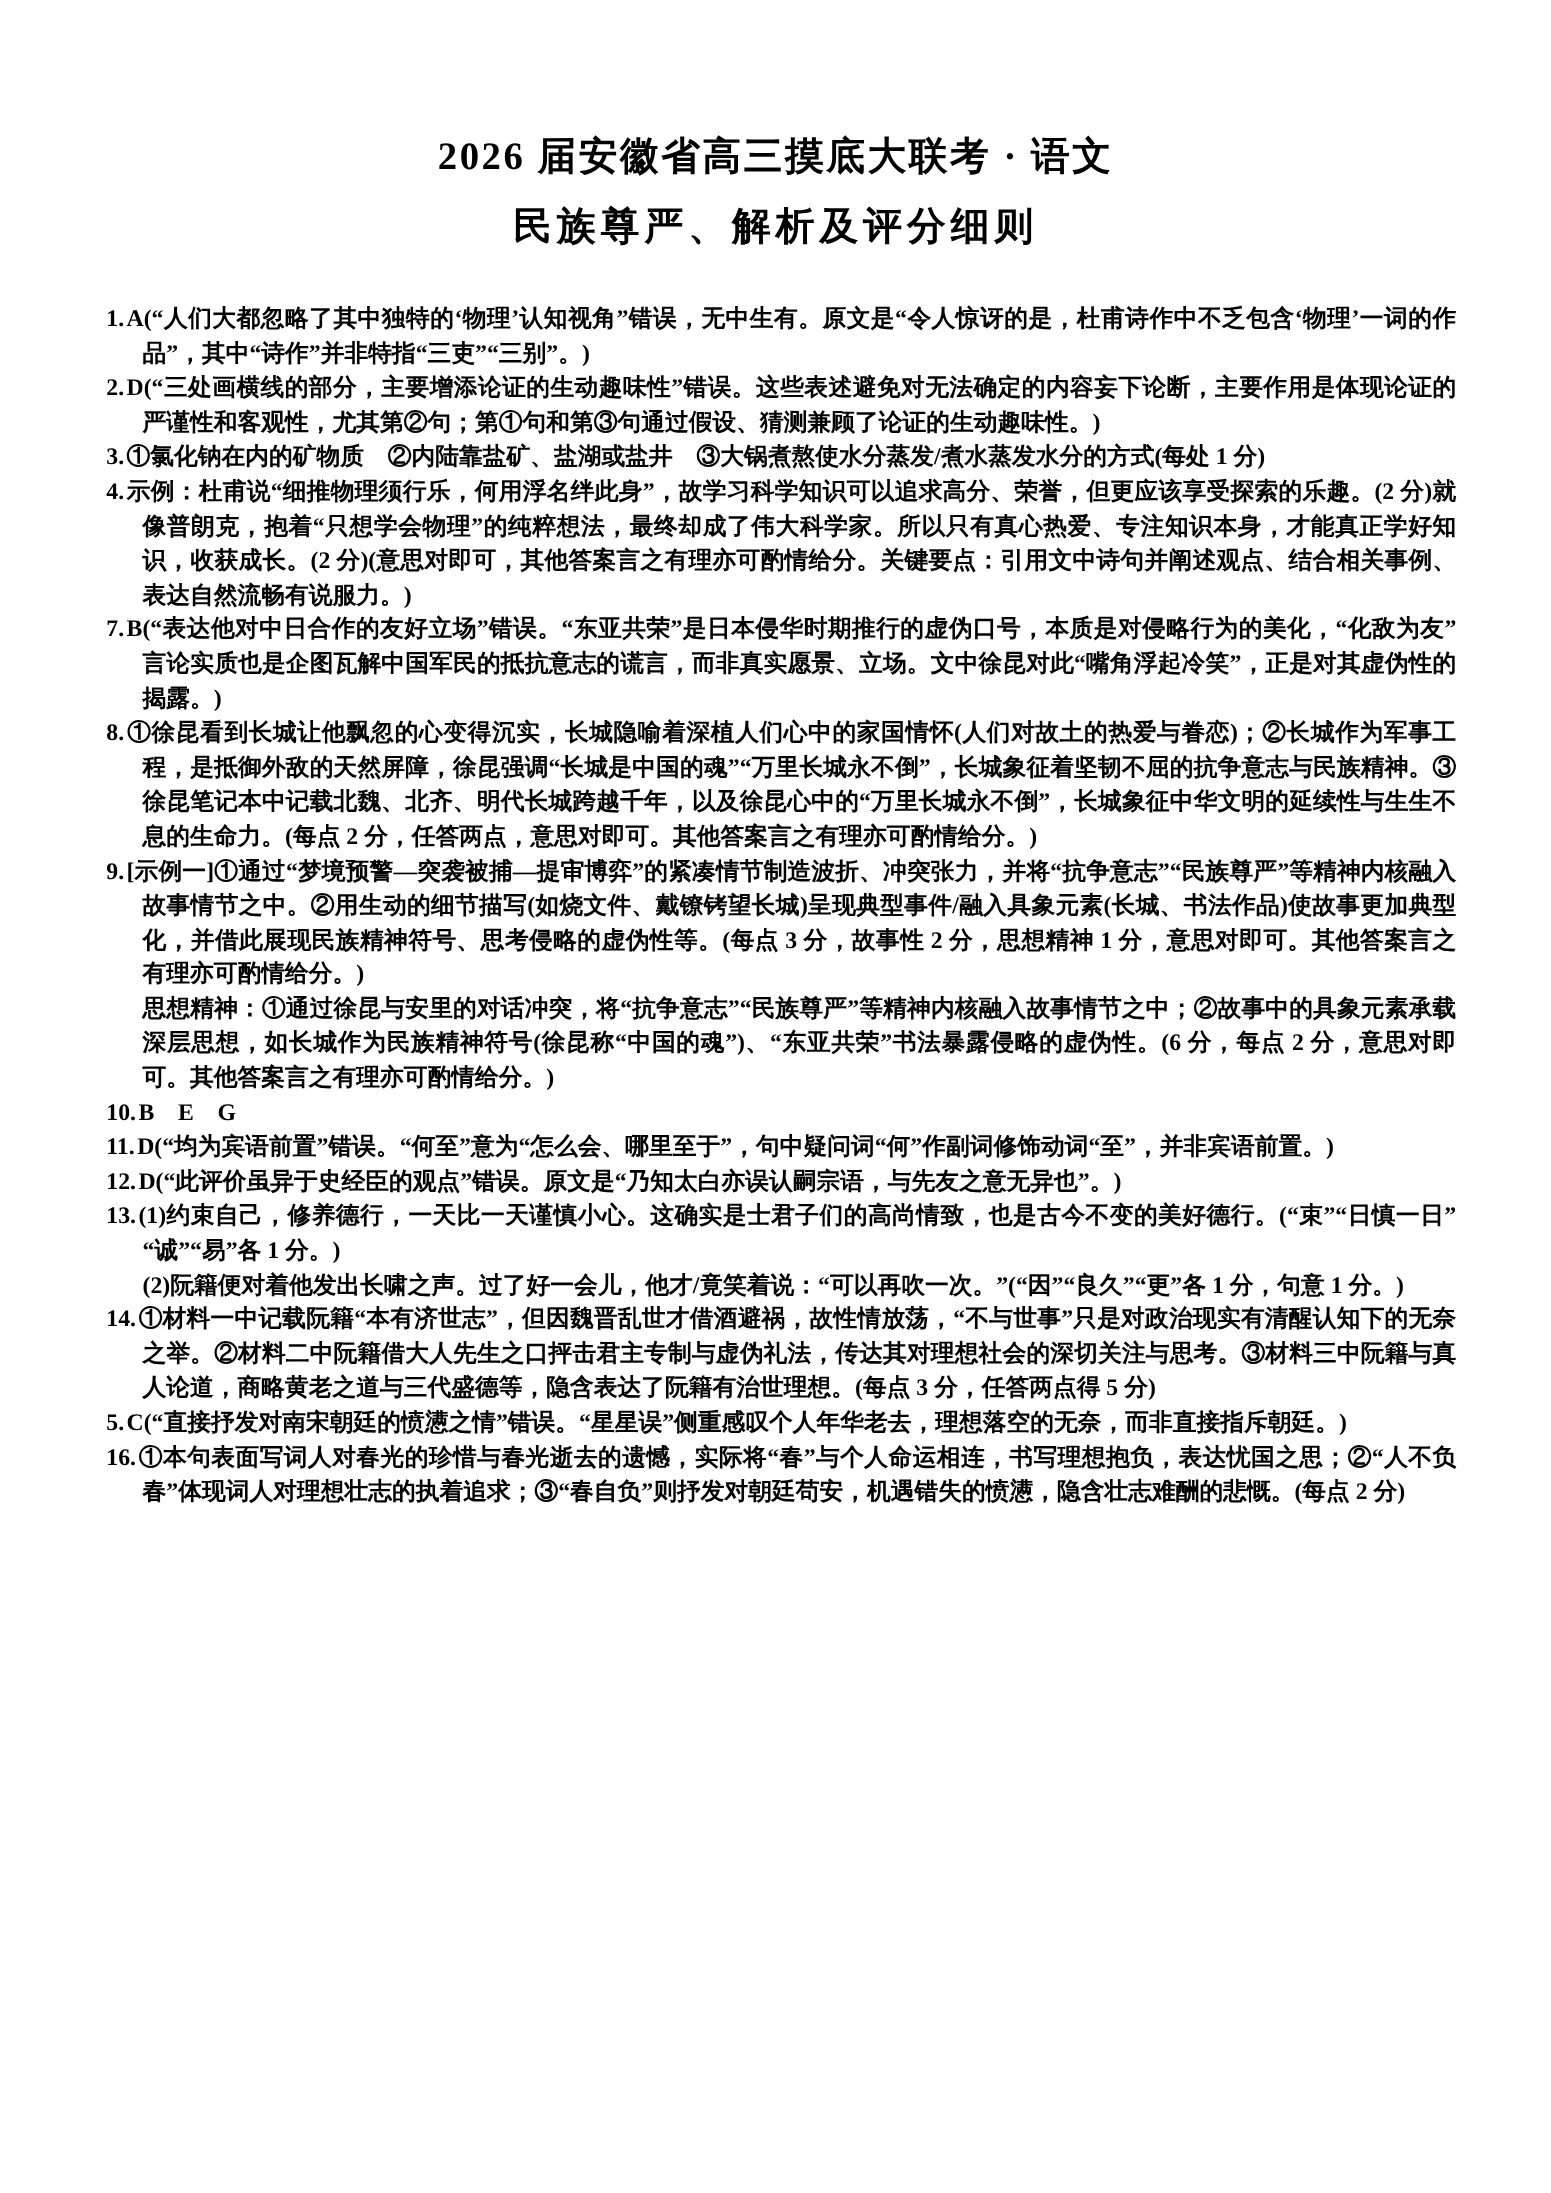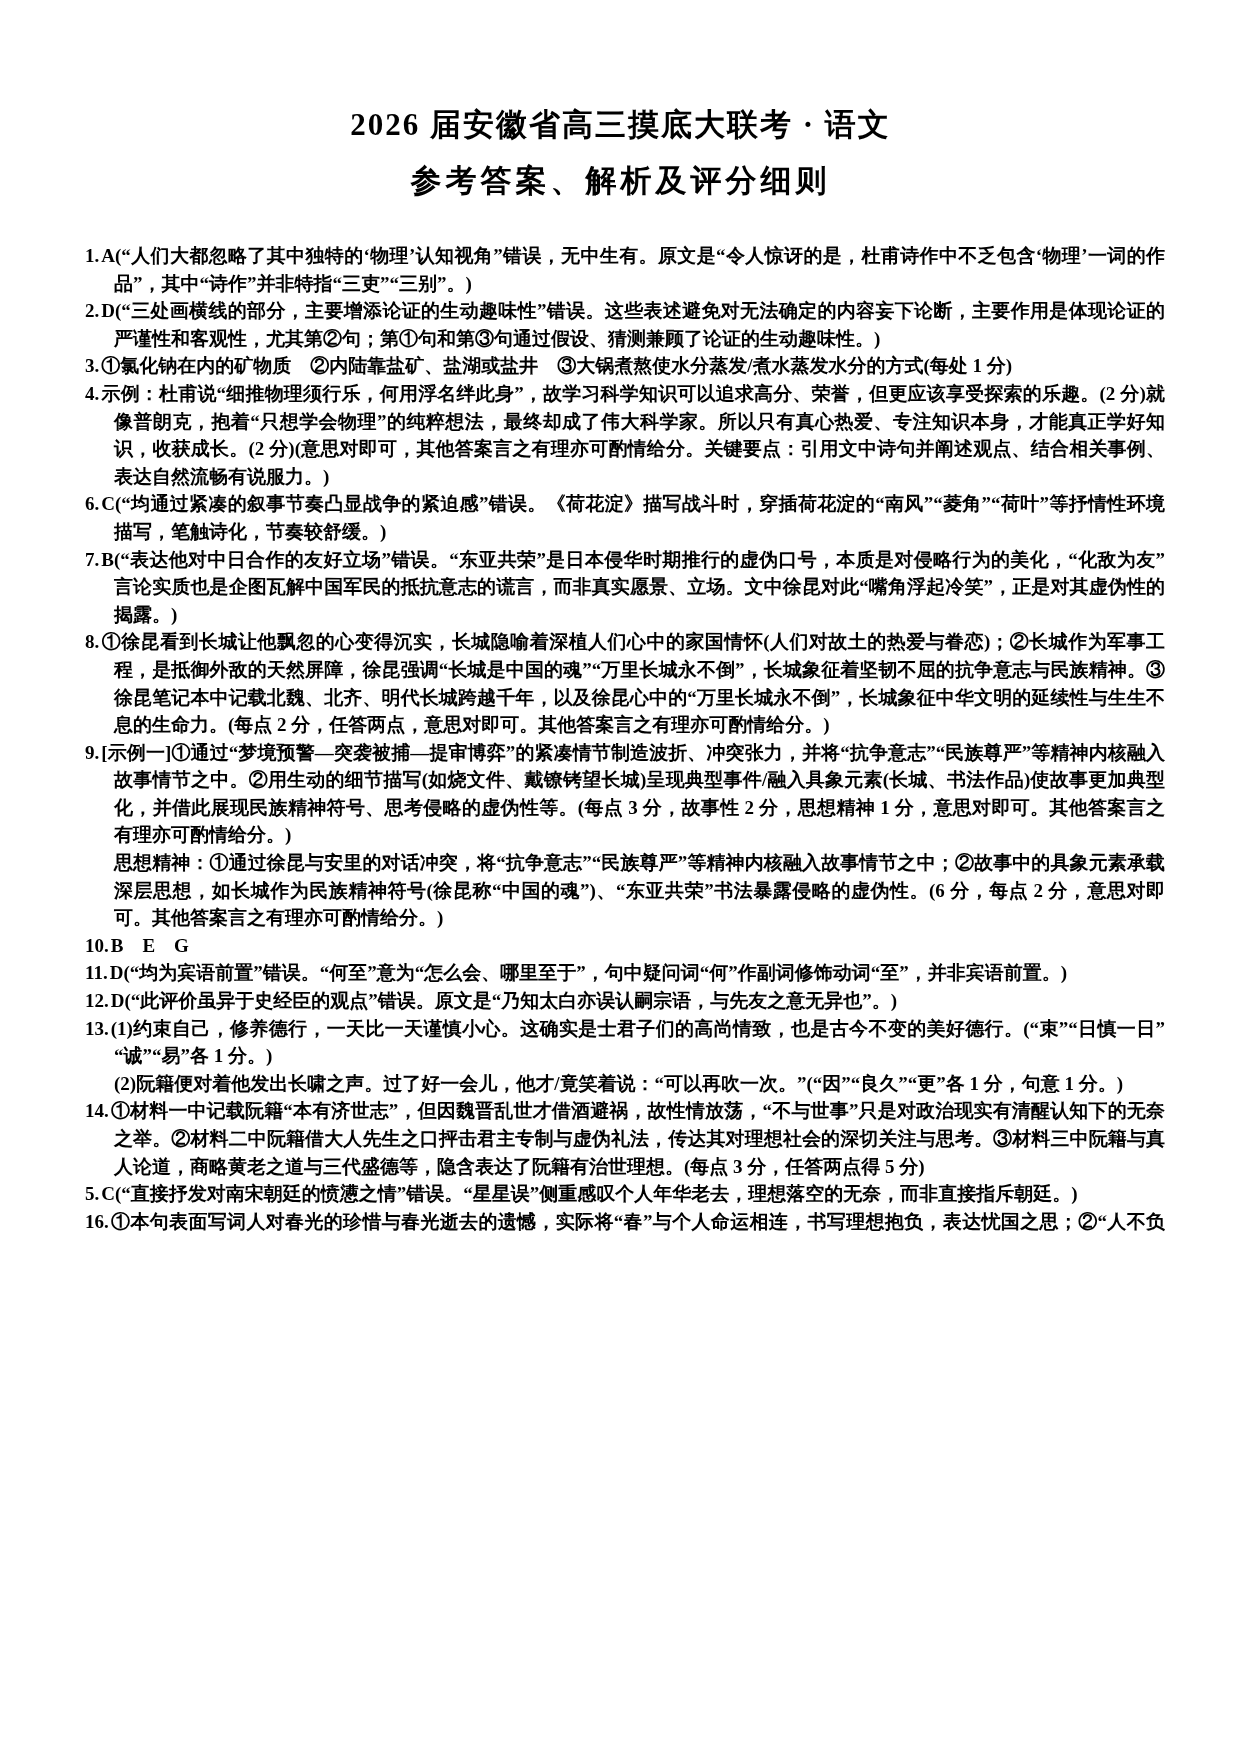--- a/index.html
+++ b/index.html
@@ -63,38 +63,35 @@
     letter-spacing: 1px;
   }
 </style>
 </head>
 <body>
 
 <div class="sheet">
 
   <header>
     <h1 class="doc-title">2026 届安徽省高三摸底大联考 · 语文</h1>
-    <h2 class="doc-subtitle">参考答案、解析及评分细则</h2>
+    <h2 class="doc-subtitle">民族尊严、解析及评分细则</h2>
   </header>
 
   <main class="content">
       <div class="item">
         <div class="para first"><span class="num">1.</span>A(“人们大都忽略了其中独特的‘物理’认知视角”错误，无中生有。原文是“令人惊讶的是，杜甫诗作中不乏包含‘物理’一词的作品”，其中“诗作”并非特指“三吏”“三别”。)</div>
       </div>
       <div class="item">
         <div class="para first"><span class="num">2.</span>D(“三处画横线的部分，主要增添论证的生动趣味性”错误。这些表述避免对无法确定的内容妄下论断，主要作用是体现论证的严谨性和客观性，尤其第②句；第①句和第③句通过假设、猜测兼顾了论证的生动趣味性。)</div>
       </div>
       <div class="item">
         <div class="para first"><span class="num">3.</span>①氯化钠在内的矿物质　②内陆靠盐矿、盐湖或盐井　③大锅煮熬使水分蒸发/煮水蒸发水分的方式(每处 1 分)</div>
       </div>
       <div class="item">
         <div class="para first"><span class="num">4.</span>示例：杜甫说“细推物理须行乐，何用浮名绊此身”，故学习科学知识可以追求高分、荣誉，但更应该享受探索的乐趣。(2 分)就像普朗克，抱着“只想学会物理”的纯粹想法，最终却成了伟大科学家。所以只有真心热爱、专注知识本身，才能真正学好知识，收获成长。(2 分)(意思对即可，其他答案言之有理亦可酌情给分。关键要点：引用文中诗句并阐述观点、结合相关事例、表达自然流畅有说服力。)</div>
-      </div>
-      <div class="item">
-        <div class="para first"><span class="num">6.</span>C(“均通过紧凑的叙事节奏凸显战争的紧迫感”错误。《荷花淀》描写战斗时，穿插荷花淀的“南风”“菱角”“荷叶”等抒情性环境描写，笔触诗化，节奏较舒缓。)</div>
       </div>
       <div class="item">
         <div class="para first"><span class="num">7.</span>B(“表达他对中日合作的友好立场”错误。“东亚共荣”是日本侵华时期推行的虚伪口号，本质是对侵略行为的美化，“化敌为友”言论实质也是企图瓦解中国军民的抵抗意志的谎言，而非真实愿景、立场。文中徐昆对此“嘴角浮起冷笑”，正是对其虚伪性的揭露。)</div>
       </div>
       <div class="item">
         <div class="para first"><span class="num">8.</span>①徐昆看到长城让他飘忽的心变得沉实，长城隐喻着深植人们心中的家国情怀(人们对故土的热爱与眷恋)；②长城作为军事工程，是抵御外敌的天然屏障，徐昆强调“长城是中国的魂”“万里长城永不倒”，长城象征着坚韧不屈的抗争意志与民族精神。③徐昆笔记本中记载北魏、北齐、明代长城跨越千年，以及徐昆心中的“万里长城永不倒”，长城象征中华文明的延续性与生生不息的生命力。(每点 2 分，任答两点，意思对即可。其他答案言之有理亦可酌情给分。)</div>
       </div>
       <div class="item">
         <div class="para first"><span class="num">9.</span>[示例一]①通过“梦境预警—突袭被捕—提审博弈”的紧凑情节制造波折、冲突张力，并将“抗争意志”“民族尊严”等精神内核融入故事情节之中。②用生动的细节描写(如烧文件、戴镣铐望长城)呈现典型事件/融入具象元素(长城、书法作品)使故事更加典型化，并借此展现民族精神符号、思考侵略的虚伪性等。(每点 3 分，故事性 2 分，思想精神 1 分，意思对即可。其他答案言之有理亦可酌情给分。)</div>
         <div class="para sub">思想精神：①通过徐昆与安里的对话冲突，将“抗争意志”“民族尊严”等精神内核融入故事情节之中；②故事中的具象元素承载深层思想，如长城作为民族精神符号(徐昆称“中国的魂”)、“东亚共荣”书法暴露侵略的虚伪性。(6 分，每点 2 分，意思对即可。其他答案言之有理亦可酌情给分。)</div>

